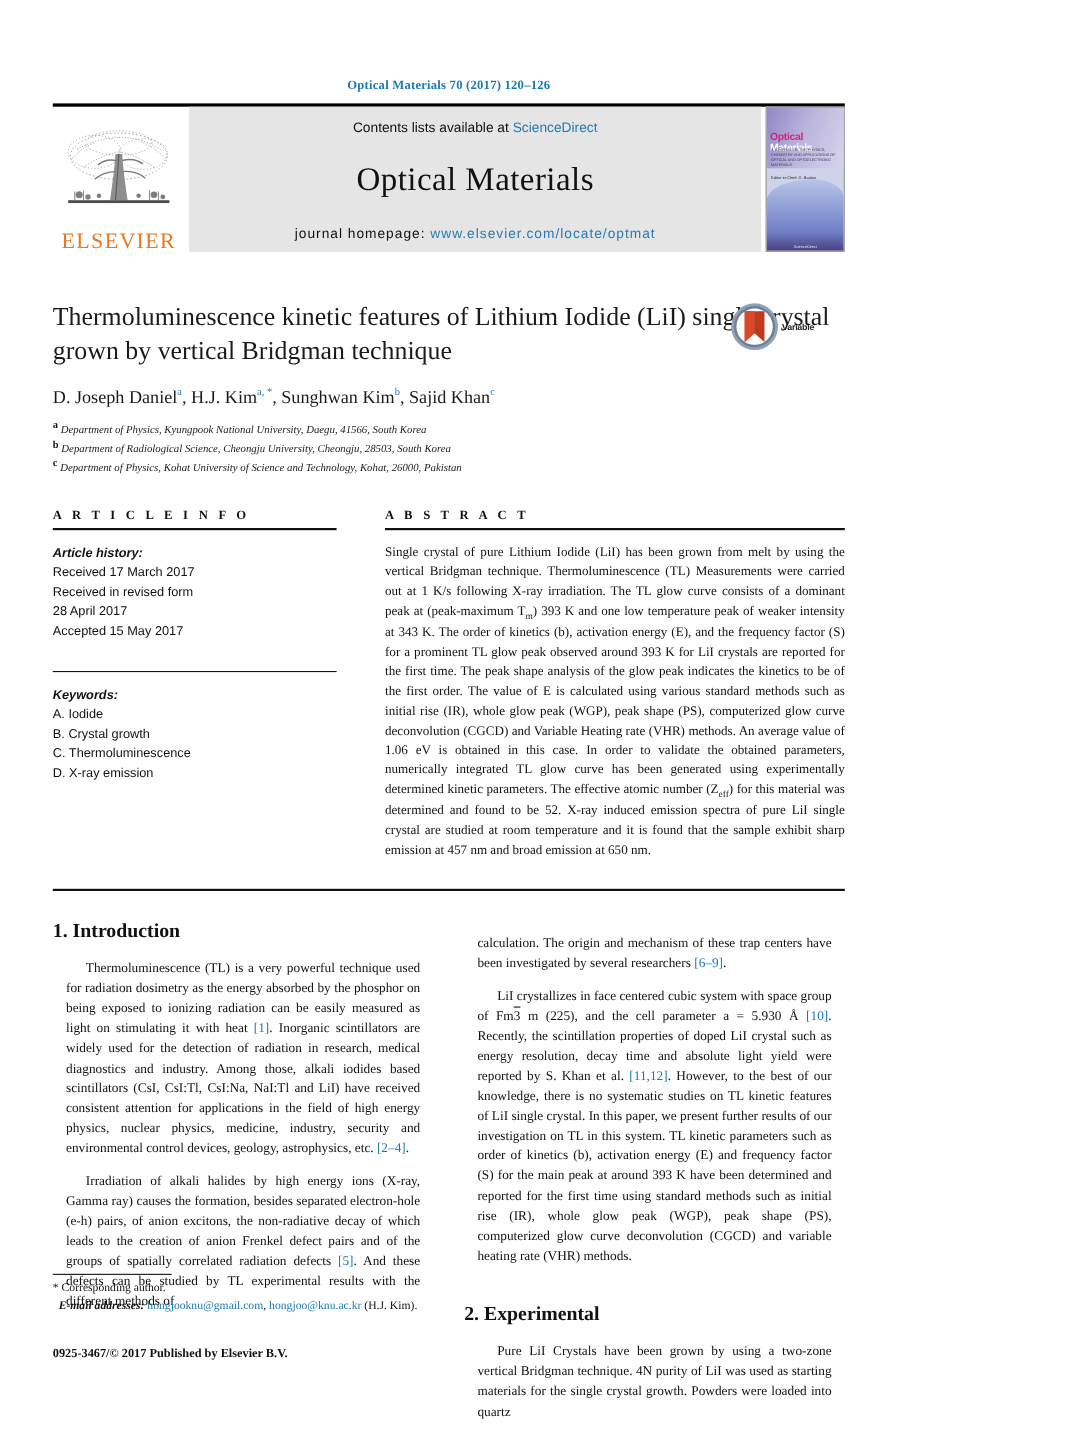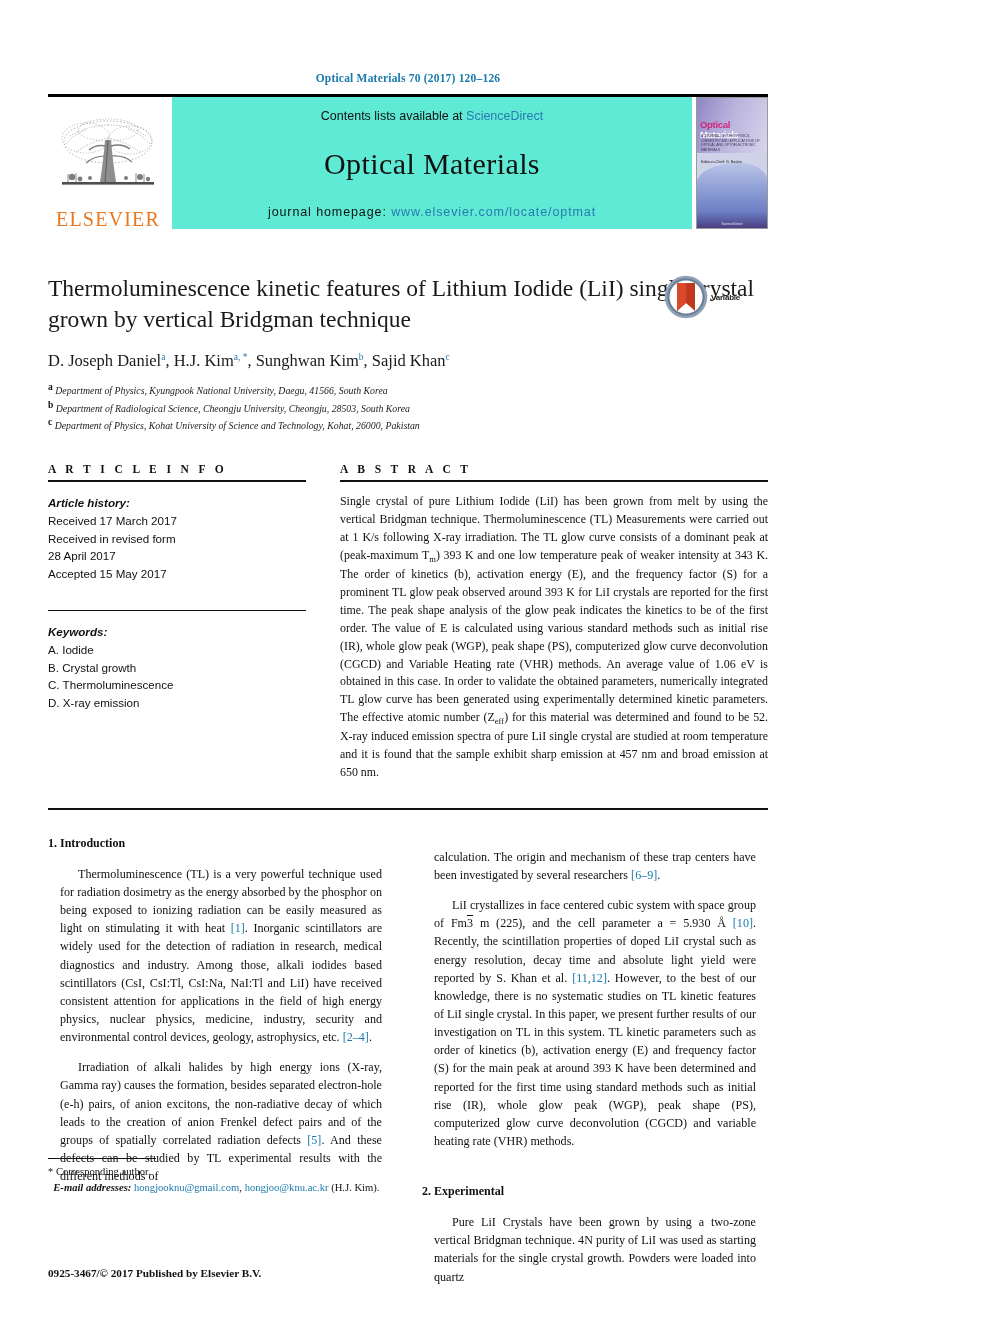--- a/index.html
+++ b/index.html
@@ -57,21 +57,21 @@
   .elsevier-word {
     font-family: "Liberation Serif", serif;
     color: #e87722;
     font-size: 20px;
     letter-spacing: 1.2px;
     line-height: 1;
     margin-top: 1px;
   }
   .masthead-center {
     flex: 1 1 auto;
-    background: #5eead4;
+    background: #e5e5e5;
     margin-left: 4px;
     margin-right: 4px;
     display: flex;
     flex-direction: column;
     align-items: center;
     justify-content: space-between;
     padding: 12px 0 10px 0;
     box-sizing: border-box;
   }
   .contents-line {
@@ -189,21 +189,21 @@
     font-size: 8px;
     font-weight: bold;
     color: #222;
     letter-spacing: -0.2px;
   }
 
   
   .info-abstract {
     margin: 30px 48px 0 48px;
     display: flex;
-    gap: 34px;
+    gap: 44px;
   }
   .col-info { flex: 0 0 258px; }
   .col-abs  { flex: 1 1 auto; }
   .sec-label {
     font-family: "Liberation Serif", serif;
     font-size: 11.5px;
     font-weight: bold;
     letter-spacing: 3.4px;
     color: #111;
   }
@@ -244,21 +244,21 @@
   
   .body-cols {
     margin: 26px 48px 0 48px;
     display: flex;
     gap: 28px;
   }
   .bcol { flex: 1 1 0; }
   .sec-title {
     font-family: "Liberation Serif", serif;
     font-weight: bold;
-    font-size: 12px;
+    font-size: 18px;
     color: #111;
     margin: 0 0 14px 0;
   }
   .sec-title-2 { margin-top: 34px; }
   .para {
     font-family: "Liberation Serif", serif;
     font-size: 12.1px;
     line-height: 1.5;
     text-align: justify;
     color: #111;
@@ -292,21 +292,21 @@
   .doi-block {
     position: absolute;
     left: 48px;
     top: 1224px;
     width: 440px;
     font-family: "Liberation Serif", serif;
     font-size: 11.2px;
     line-height: 1.42;
   }
   .doi-link { color: #1a7aad; }
-  .issn-line { font-weight: bold; color:#111;margin-top:42px; }
+  .issn-line { font-weight: bold; color:#111; }
   sub { font-size: 0.72em; }
   .overline { text-decoration: overline; }
 </style>
 </head>
 <body>
 
 <div class="page">
 
   <div class="running-head">Optical Materials 70 (2017) 120–126</div>
 

